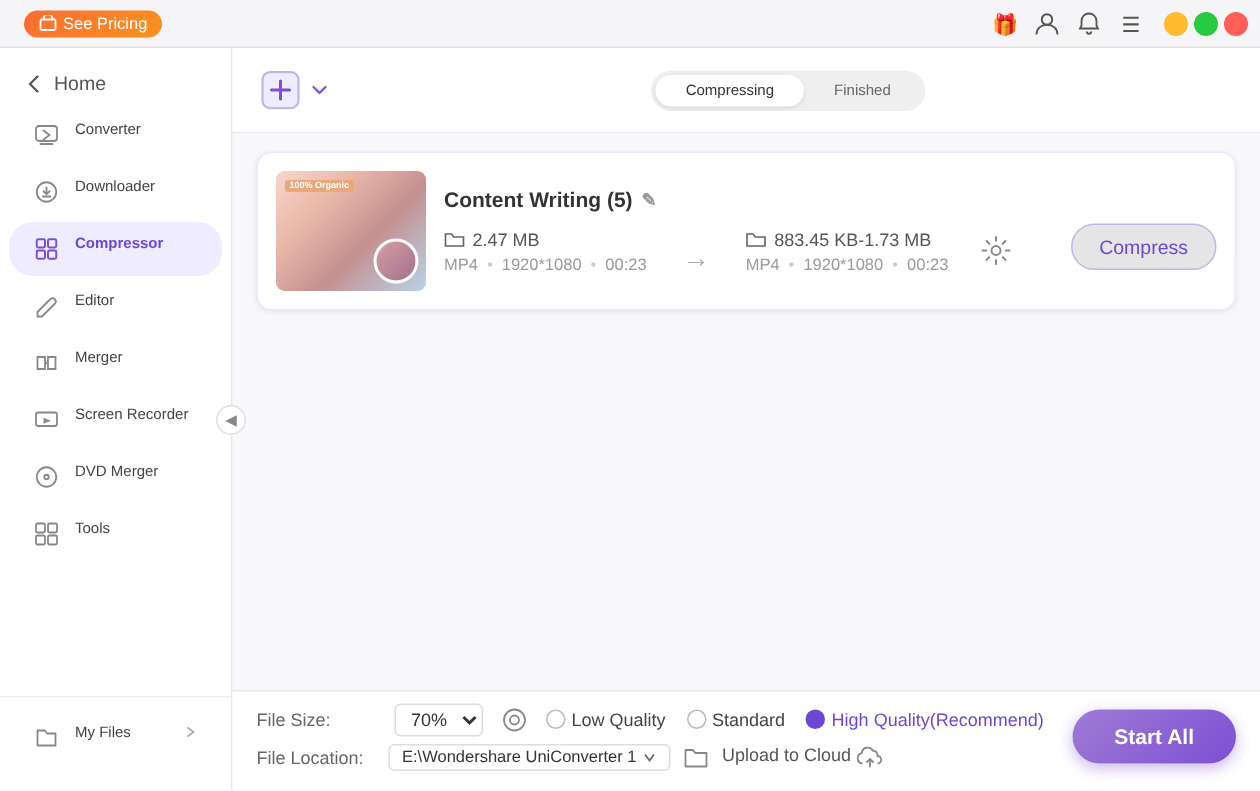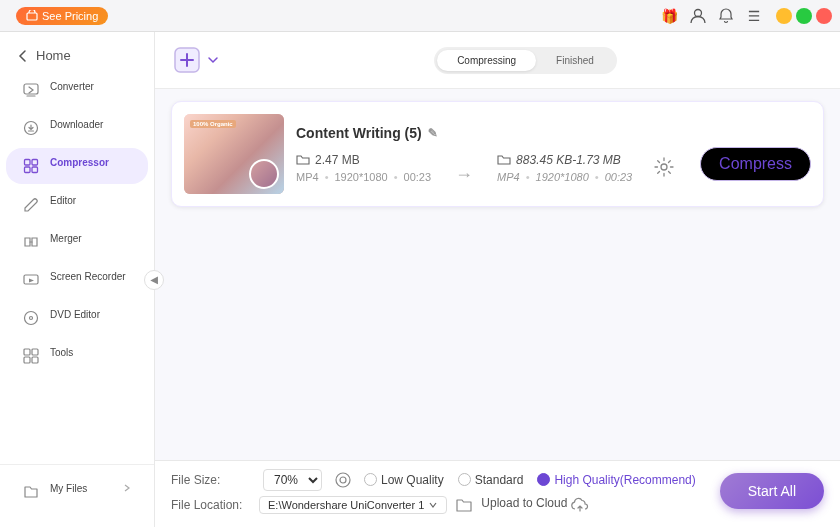--- a/index.html
+++ b/index.html
@@ -52,39 +52,39 @@
     .thumbnail-inner { width: 100%; height: 100%; background: linear-gradient(135deg, #f8d7d7 0%, #e8c4b8 40%, #c4a0a0 100%); position: relative; }
     .file-info { flex: 1; }
     .file-name { font-size: 14px; font-weight: 600; color: #333; margin-bottom: 10px; display: flex; align-items: center; gap: 6px; }
     .edit-icon { color: #999; font-size: 12px; cursor: pointer; }
     .file-details { display: flex; align-items: flex-end; gap: 16px; }
     .file-size-block { display: flex; flex-direction: column; gap: 4px; }
     .size-row { display: flex; align-items: center; gap: 5px; font-size: 12px; color: #555; }
     .size-meta { display: flex; gap: 6px; font-size: 11px; color: #999; }
     .meta-dot { color: #ccc; }
     .arrow-block { color: #aaa; font-size: 18px; padding: 0 8px; }
-    .output-block { display: flex; flex-direction: column; gap: 4px; font-style: italic; }
+    .output-block { display: flex; flex-direction: column; gap: 4px; }
     .settings-icon { color: #888; cursor: pointer; font-size: 16px; width: 32px; height: 32px; display: flex; align-items: center; justify-content: center; }
-    .compress-btn { background: #000000; border: 1.5px solid #c4b5e8; color: #6c47d4; border-radius: 20px; padding: 7px 18px; font-size: 16px; cursor: pointer; font-weight: 500; white-space: nowrap; margin-top: 20px; }
+    .compress-btn { background: #e5e5e5; border: 1.5px solid #c4b5e8; color: #6c47d4; border-radius: 20px; padding: 7px 18px; font-size: 13px; cursor: pointer; font-weight: 500; white-space: nowrap; margin-top: 20px; }
 
     
     .bottom-bar { background: white; border-top: 1px solid #e8e8e8; padding: 8px 16px; flex-shrink: 0; }
     .bottom-row { display: flex; align-items: center; gap: 12px; margin-bottom: 5px; font-size: 12px; color: #555; }
     .bottom-label { color: #666; font-weight: 500; min-width: 80px; }
     .size-select { border: 1px solid #ddd; border-radius: 4px; padding: 2px 6px; font-size: 12px; color: #333; background: white; cursor: pointer; }
     .quality-options { display: flex; align-items: center; gap: 14px; }
     .quality-option { display: flex; align-items: center; gap: 4px; cursor: pointer; }
     .radio-circle { width: 13px; height: 13px; border-radius: 50%; border: 1.5px solid #bbb; display: inline-block; }
     .radio-circle.filled { border-color: #6c47d4; background: #6c47d4; }
     .quality-label { font-size: 12px; color: #444; }
     .location-row { display: flex; align-items: center; gap: 8px; }
     .location-path { border: 1px solid #ddd; border-radius: 4px; padding: 2px 8px; font-size: 11px; color: #333; background: white; display: flex; align-items: center; gap: 4px; cursor: pointer; }
     .folder-icon-btn { cursor: pointer; color: #888; font-size: 14px; }
     .upload-btn { display: flex; align-items: flex-start; gap: 4px; font-size: 12px; color: #555; cursor: pointer; }
-    .start-btn { background: linear-gradient(135deg, #a07bd4, #7c4fd4); color: white; border: none; border-radius: 20px; padding: 10px 28px; font-size: 14px; font-weight: 400; cursor: pointer; box-shadow: 0 3px 10px rgba(120,70,200,0.4); }
+    .start-btn { background: linear-gradient(135deg, #a07bd4, #7c4fd4); color: white; border: none; border-radius: 20px; padding: 10px 28px; font-size: 14px; font-weight: 700; cursor: pointer; box-shadow: 0 3px 10px rgba(120,70,200,0.4); }
 
     
     svg { display: inline-block; vertical-align: middle; }
   </style>
 </head>
 <body>
 
 <div class="titlebar">
   <div class="titlebar-promo">
     <button class="promo-btn">
@@ -191,21 +191,21 @@
       <span>Screen Recorder</span>
     </div>
 
     <div class="sidebar-item">
       <div class="sidebar-icon">
         <svg width="16" height="16" viewBox="0 0 16 16">
             <circle cx="8" cy="8" r="6.5" fill="none" stroke="#888" stroke-width="1.2"></circle>
             <circle cx="8" cy="8" r="1.5" fill="none" stroke="#888" stroke-width="1.2"></circle>
           </svg>
       </div>
-      <span>DVD Editor</span>
+      <span>DVD Merger</span>
     </div>
 
     <div class="sidebar-item">
       <div class="sidebar-icon">
         <svg width="16" height="16" viewBox="0 0 16 16">
             <rect x="1" y="1" width="6" height="6" rx="1" fill="none" stroke="#888" stroke-width="1.2"></rect>
             <rect x="9" y="1" width="6" height="6" rx="1" fill="none" stroke="#888" stroke-width="1.2"></rect>
             <rect x="1" y="9" width="6" height="6" rx="1" fill="none" stroke="#888" stroke-width="1.2"></rect>
             <rect x="9" y="9" width="6" height="6" rx="1" fill="none" stroke="#888" stroke-width="1.2"></rect>
           </svg>

